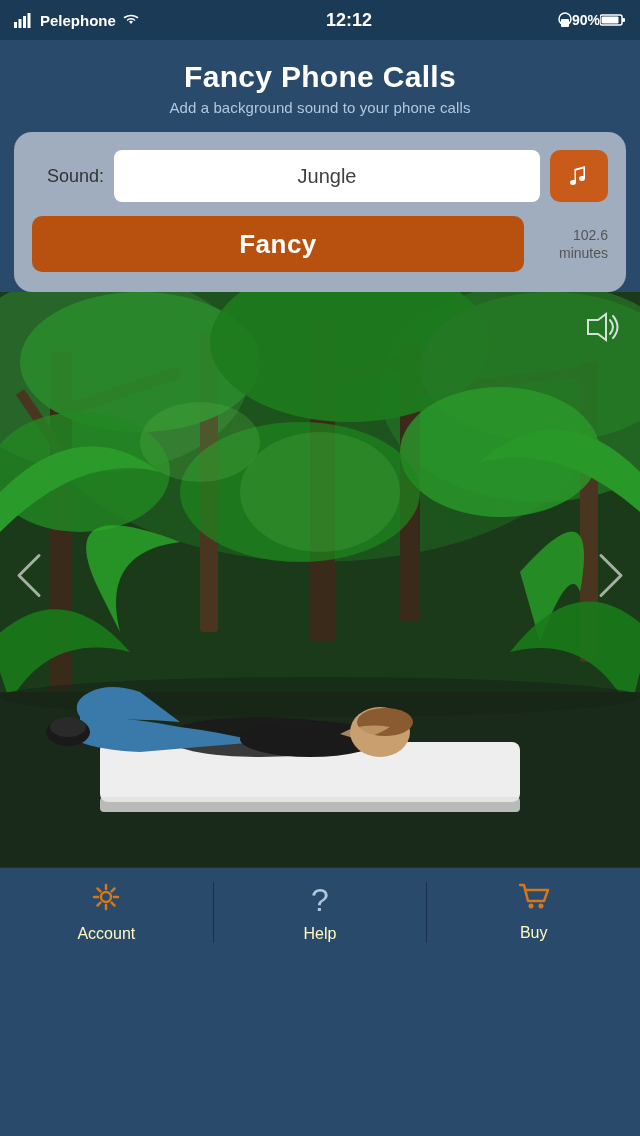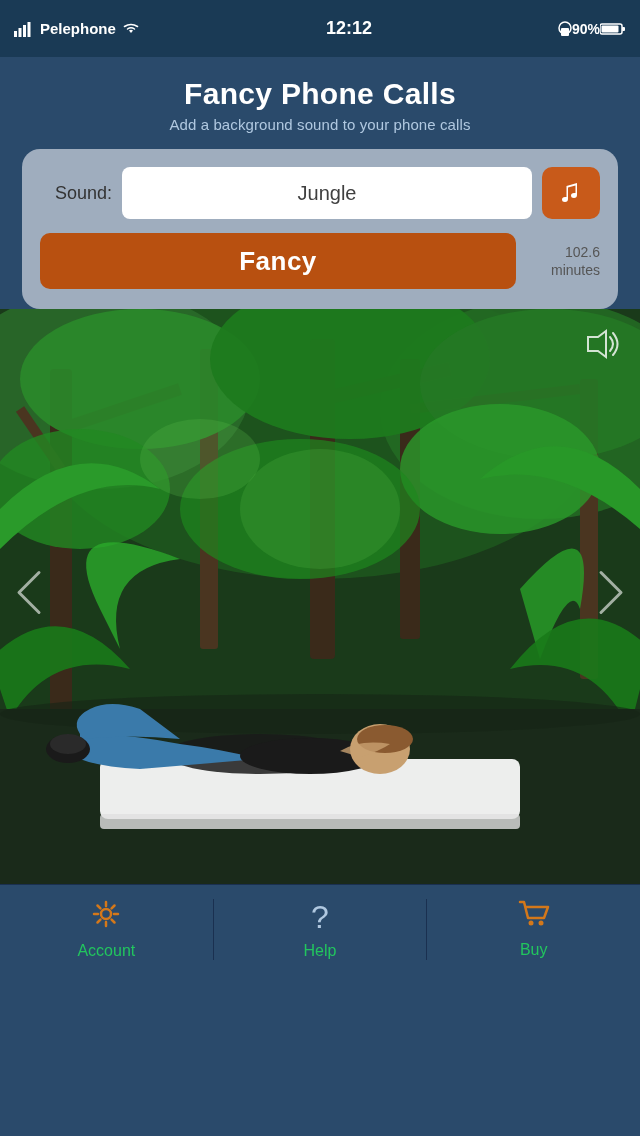--- a/index.html
+++ b/index.html
@@ -7,21 +7,21 @@
     body {
       width: 640px;
       height: 1136px;
       font-family: -apple-system, 'Helvetica Neue', Arial, sans-serif;
       overflow: hidden;
       background: #2a4a6b;
     }
 
     
     .status-bar {
-      height: 57px;
+      height: 40px;
       background: #1a3a55;
       display: flex;
       align-items: center;
       justify-content: space-between;
       padding: 0 14px;
       color: white;
       font-size: 15px;
       font-weight: 600;
     }
     .status-left { display: flex; align-items: center; gap: 6px; }
@@ -44,21 +44,21 @@
       color: #b0c8e0;
       font-size: 15px;
       margin-top: 5px;
       letter-spacing: 0.1px;
     }
 
     
     .form-card {
       background: rgba(180, 190, 205, 0.85);
       border-radius: 18px;
-      margin: 0 22px;
+      margin: 0 14px;
       padding: 18px 18px 20px;
     }
     .form-row {
       display: flex;
       align-items: center;
       margin-bottom: 14px;
       gap: 10px;
     }
     .form-label {
       color: #333;
@@ -175,21 +175,21 @@
       align-items: center;
       justify-content: center;
       gap: 6px;
       cursor: pointer;
       color: #b0c8e0;
     }
     .tab-item:not(:last-child) {
       border-right: 1px solid #1a3050;
     }
     .tab-icon { font-size: 28px; }
-    .tab-label { font-size: 16px; font-weight: 500; color: #22c55e; }
+    .tab-label { font-size: 16px; font-weight: 500; color: #fef9c3; }
     .tab-icon-gear { color: #d4781a; }
     .tab-icon-cart { color: #d4781a; }
 
     
     .jungle-svg {
       position: absolute;
       top: 0; left: 0;
       width: 100%; height: 100%;
     }
   </style>

